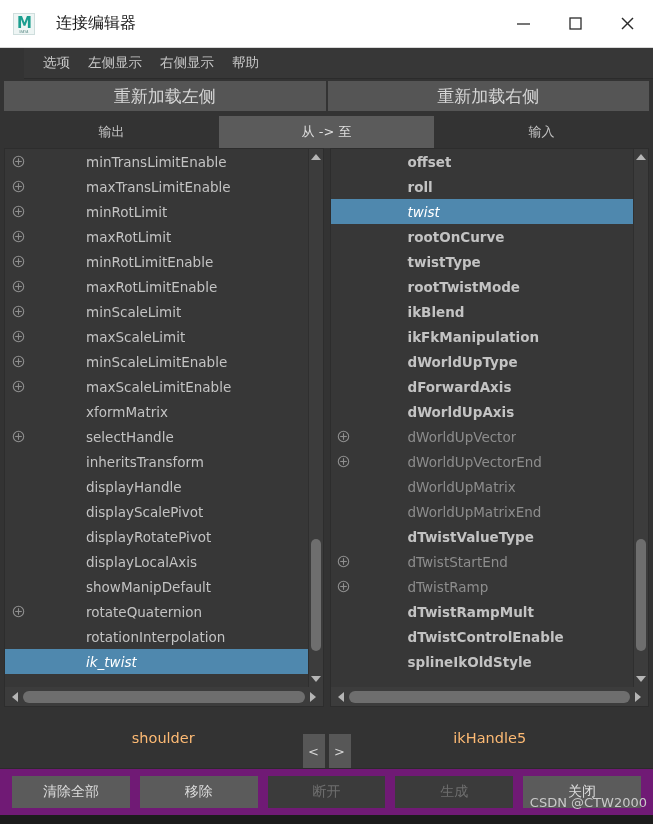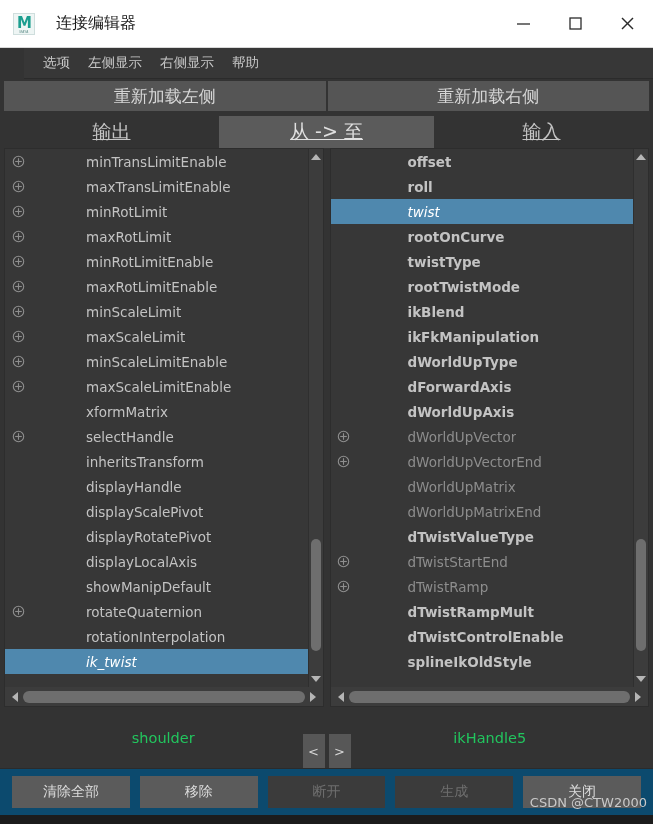--- a/index.html
+++ b/index.html
@@ -111,25 +111,24 @@
     flex: 0 0 36px;
     display: flex;
     align-items: flex-end;
     background: #333333;
     padding: 0 4px;
   }
   .tab {
     flex: 1 1 0;
     height: 32px;
     display: flex; align-items: center; justify-content: center;
-    font-size: 19px;
+    font-size: 13px;
     color: #c4c4c4;
     font-family: "DejaVu Sans", sans-serif;
     background: transparent;
-    text-decoration: underline;
   }
   .tab.active {
     background: #5b5b5b;
     color: #e0e0e0;
   }
 
   
   .panels {
     flex: 1 1 auto;
     display: flex;
@@ -247,21 +246,21 @@
     display: flex;
     align-items: center;
     position: relative;
     background: #333333;
     border-bottom: 1px solid #2b2b2b;
   }
   .name-cell {
     flex: 1 1 0;
     text-align: center;
     font-size: 14.5px;
-    color: #22c55e;
+    color: #fdba74;
     font-family: "DejaVu Sans", sans-serif;
   }
   .arrow-pair {
     position: absolute;
     left: 50%;
     transform: translateX(-50%);
     bottom: 0px;
     display: flex;
     gap: 4px;
   }
@@ -274,21 +273,21 @@
     font-family: "DejaVu Sans", sans-serif;
   }
 
   
   .bottom-row {
     flex: 0 0 46px;
     display: flex;
     align-items: center;
     padding: 0 12px;
     gap: 10px;
-    background: #0c4a6e;
+    background: #701a75;
     position: relative;
   }
   .btn {
     flex: 1 1 0;
     height: 32px;
     background: #5b5b5b;
     color: #dcdcdc;
     font-size: 14px;
     display: flex; align-items: center; justify-content: center;
     font-family: "DejaVu Sans", sans-serif;

